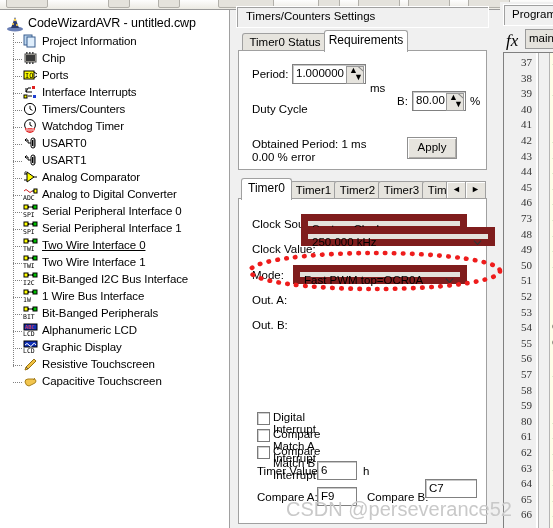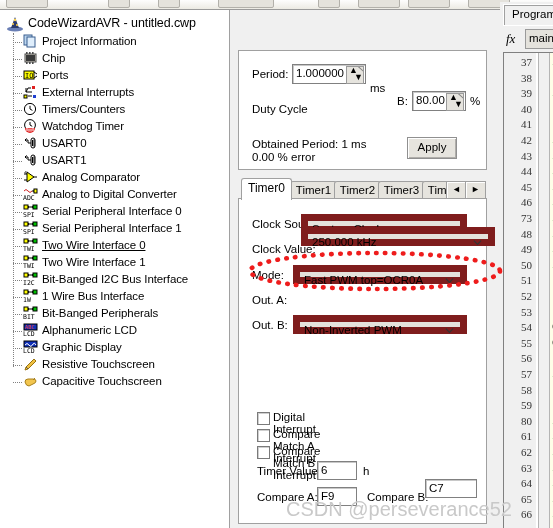--- a/index.html
+++ b/index.html
@@ -82,21 +82,21 @@
   .ellipse{position:absolute;left:246px;top:250px;width:258px;height:42px;
     pointer-events:none;z-index:60;}
 
   
   .rightpanel{position:absolute;left:500px;top:2px;width:53px;height:526px;
     background:#f0f0f0;}
   .rp-hdr{position:absolute;left:3px;top:2px;width:60px;height:20px;
     background:#f0f0f0;border:1px solid #fff;box-shadow:inset 1px 1px 0 #a0a0a0;}
   .rp-hdr span{position:absolute;left:8px;top:3px;font-size:11.5px;white-space:nowrap;}
   .rp-bar{position:absolute;left:3px;top:26px;width:60px;height:22px;}
-  .fxsym{position:absolute;left:3px;top:3px;font-size:13px;font-style:italic;
+  .fxsym{position:absolute;left:3px;top:3px;font-size:17px;font-style:italic;
     font-family:"Liberation Serif",serif;}
   .mainbox{position:absolute;left:22px;top:1px;width:40px;height:18px;
     background:#e4e2dc;border:1px solid #9a9a9a;}
   .mainbox span{position:absolute;left:3px;top:2px;font-size:11.5px;}
   .codewrap{position:absolute;left:3px;top:50px;width:60px;height:476px;
     border:1px solid #808080;border-right:none;background:#fff;overflow:hidden;}
   .gutter{position:absolute;left:0;top:0;width:32px;height:100%;background:#f0f0f0;}
   .lnum{position:absolute;right:4px;font-size:11px;color:#333;
     font-family:"Liberation Serif",serif;line-height:15px;}
   .fold{position:absolute;left:34px;top:0;width:10px;height:100%;
@@ -188,21 +188,21 @@
       <div class="ticon" style="left:23px;">
         <svg width="15" height="14" viewBox="0 0 15 14">
           <path d="M3 7 l2 -4 M5 3 l3 0" stroke="#000" fill="none"></path>
           <path d="M3 3 l0 4 l6 0" stroke="#000" fill="none"></path>
           <rect x="9" y="1" width="3" height="3" fill="#e02020"></rect>
           <rect x="1" y="10" width="3" height="3" fill="#ffff00" stroke="#000"></rect>
           <rect x="10" y="10" width="3" height="3" fill="#2040d0"></rect>
           <path d="M5 11 l4 0" stroke="#000"></path>
         </svg>
       </div>
-      <div class="tlabel" style="left:42px;">External Interrupts</div>
+      <div class="tlabel" style="left:42px;">Interface Interrupts</div>
     </div>
 
     <div class="trow" style="top:91px;">
       <div class="dothoriz" style="left:13px;top:9px;width:9px;"></div>
       <div class="ticon" style="left:23px;">
         <svg width="15" height="14" viewBox="0 0 15 14">
           <circle cx="7" cy="7" r="5.6" fill="#fff" stroke="#000"></circle>
           <path d="M7 7 l0 -3.2 M7 7 l2.4 1.4" stroke="#000" fill="none"></path>
         </svg>
       </div>
@@ -414,22 +414,33 @@
           <path d="M10 6 l2 -2" stroke="#a8801a" fill="none"></path>
         </svg>
       </div>
       <div class="tlabel" style="left:42px;">Capacitive Touchscreen</div>
     </div>
   </div>
   <div class="tree-sunken"></div>
 
   <div class="midpanel">
 
+    <div class="grouphdr">
+      <div class="ghtxt">Timers/Counters Settings</div>
+    </div>
 
     <div class="panelA">
+      <div class="tabstrip">
+        <div class="tab" style="left:4px;width:84px;">
+          <span>Timer0 Status</span>
+        </div>
+        <div class="tab active" style="left:86px;width:82px;">
+          <span>Requirements</span>
+        </div>
+      </div>
 
       <div class="tabbody">
 
         <div class="fld" style="left:13px;top:17px;">Period:</div>
         <div class="textbox" style="left:53px;top:13px;width:74px;height:20px;">
           <span>1.000000</span>
           <div class="spin">
             <div class="sparr" style="left:2px;top:0px;">▲</div>
             <div class="sparr" style="left:7px;top:7px;">▼</div>
           </div>
@@ -502,26 +513,20 @@
         <div class="combo" style="left:54px;top:66px;width:174px;">
           <span class="ctxt">Fast PWM top=OCR0A</span>
           <svg class="carr" viewBox="0 0 10 10">
               <path d="M1 3 L5 7 L9 3" stroke="#333" stroke-width="1.3" fill="none"></path>
             </svg>
         </div>
 
         <div class="fld" style="left:13px;top:95px;">Out. A:</div>
 
         <div class="fld" style="left:13px;top:120px;">Out. B:</div>
-        <div class="combo" style="left:54px;top:116px;width:174px;">
-          <span class="ctxt">Non-Inverted PWM</span>
-          <svg class="carr" viewBox="0 0 10 10">
-              <path d="M1 3 L5 7 L9 3" stroke="#333" stroke-width="1.3" fill="none"></path>
-            </svg>
-        </div>
 
         <div class="cbrow" style="left:18px;top:212px;">
           <div class="cbox"></div>
           <div class="cblbl">Digital Interrupt</div>
         </div>
         <div class="cbrow" style="left:18px;top:229px;">
           <div class="cbox"></div>
           <div class="cblbl">Compare Match A Interrupt</div>
         </div>
         <div class="cbrow" style="left:18px;top:246px;">

